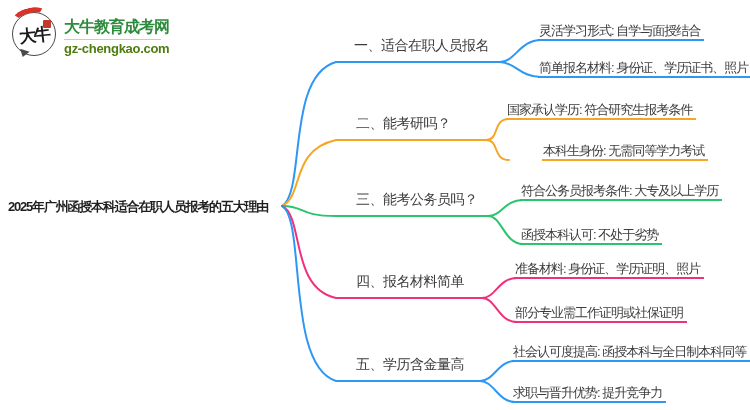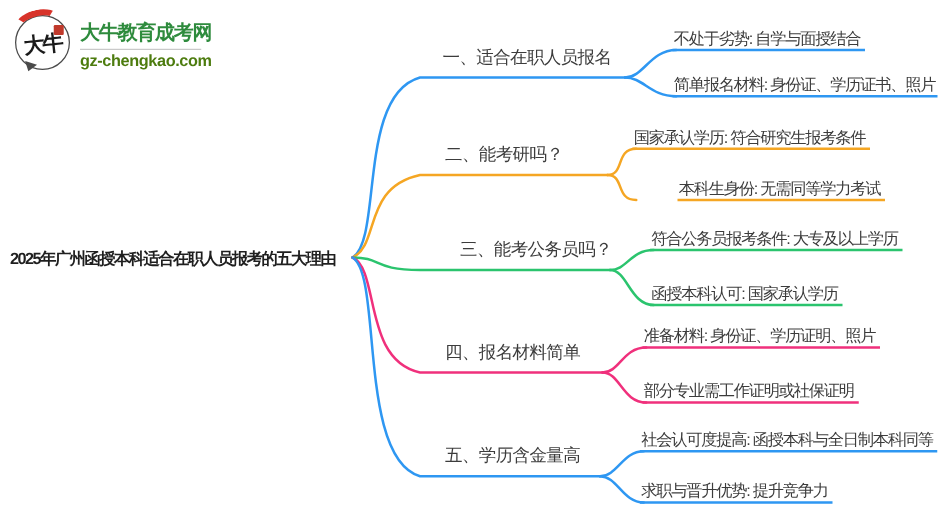--- a/index.html
+++ b/index.html
@@ -60,21 +60,21 @@
     line-height:18px; color:#3c3c3c; white-space:nowrap;
   }
   .child-node {
     position:absolute; font-size:13px; letter-spacing:-1px;
     line-height:17px; color:#3c3c3c; white-space:nowrap;
     padding:0 4px 0 1px; border-bottom:2px solid #000;
   }
   
   .l1 { left:354px; top:36px;  }
   .l2 { left:356px; top:114px; }
-  .l3 { left:356px; top:190px;margin-left:12px; }
+  .l3 { left:356px; top:190px; }
   .l4 { left:356px; top:272px; }
   .l5 { left:356px; top:355px; }
   
   .c1a { left:538px; top:22px;  }
   .c1b { left:538px; top:59px;  }
   .c2a { left:506px; top:101px;text-align:center; }
   .c2b { left:506px; top:142px; }
   .c3a { left:520px; top:182px; }
   .c3b { left:520px; top:226px; }
   .c4a { left:514px; top:260px; }
@@ -123,22 +123,22 @@
 </div>
 
 <div class="central-topic">2025年广州函授本科适合在职人员报考的五大理由</div>
 
 <div class="branch-label l1">一、适合在职人员报名</div>
 <div class="branch-label l2">二、能考研吗？</div>
 <div class="branch-label l3">三、能考公务员吗？</div>
 <div class="branch-label l4">四、报名材料简单</div>
 <div class="branch-label l5">五、学历含金量高</div>
 
-<div class="child-node c1a" style="border-bottom-color: rgb(46, 151, 242);">不处于劣势: 自学与面授结合</div>
+<div class="child-node c1a" style="border-bottom-color: rgb(46, 151, 242);">灵活学习形式: 自学与面授结合</div>
 <div class="child-node c1b" style="border-bottom-color: rgb(46, 151, 242);">简单报名材料: 身份证、学历证书、照片</div>
 <div class="child-node c2a" style="border-bottom-color: rgb(245, 166, 35);">国家承认学历: 符合研究生报考条件</div>
 <div class="child-node c2b" style="border-bottom-color: rgb(245, 166, 35); margin-left: 36px;">本科生身份: 无需同等学力考试</div>
 <div class="child-node c3a" style="border-bottom-color: rgb(43, 196, 110);">符合公务员报考条件: 大专及以上学历</div>
-<div class="child-node c3b" style="border-bottom-color: rgb(43, 196, 110);">函授本科认可: 国家承认学历</div>
+<div class="child-node c3b" style="border-bottom-color: rgb(43, 196, 110);">函授本科认可: 不处于劣势</div>
 <div class="child-node c4a" style="border-bottom-color: rgb(240, 48, 124);">准备材料: 身份证、学历证明、照片</div>
 <div class="child-node c4b" style="border-bottom-color: rgb(240, 48, 124);">部分专业需工作证明或社保证明</div>
 <div class="child-node c5a" style="border-bottom-color: rgb(46, 151, 242);">社会认可度提高: 函授本科与全日制本科同等</div>
 <div class="child-node c5b" style="border-bottom-color: rgb(46, 151, 242);">求职与晋升优势: 提升竞争力</div>
 
 </body></html>

